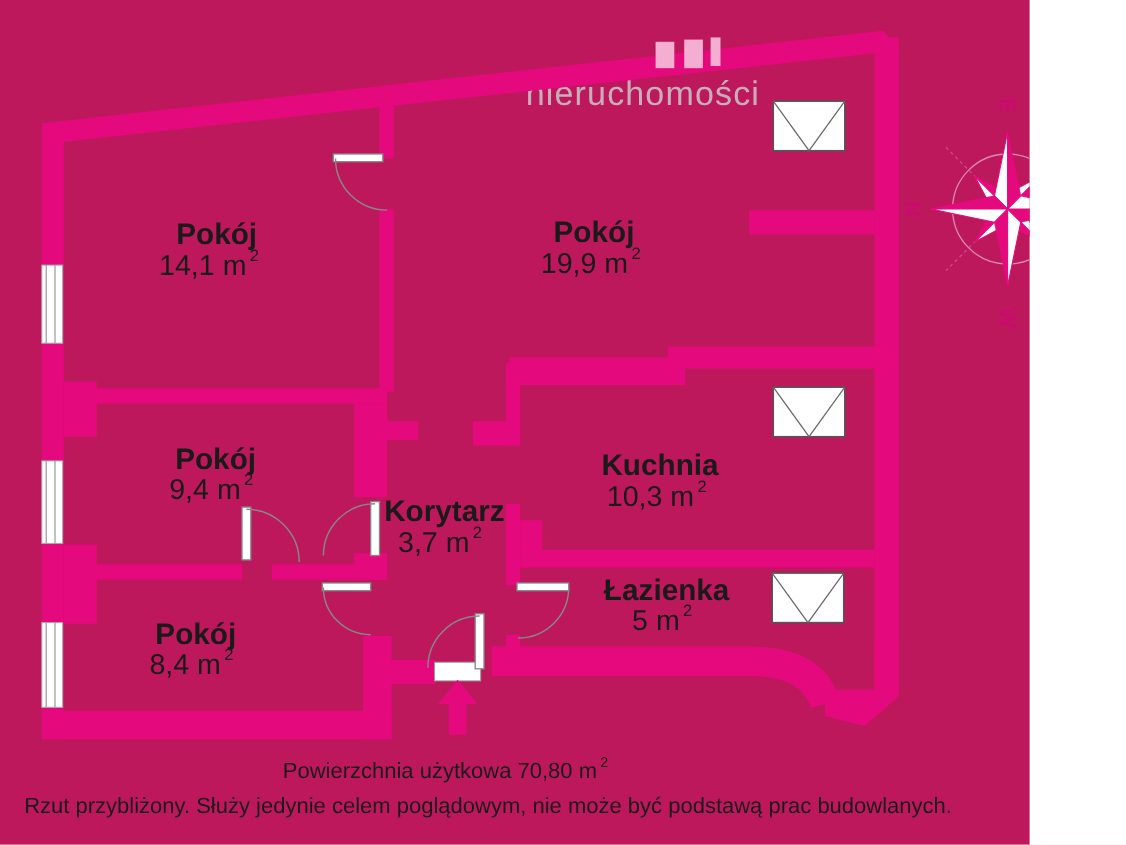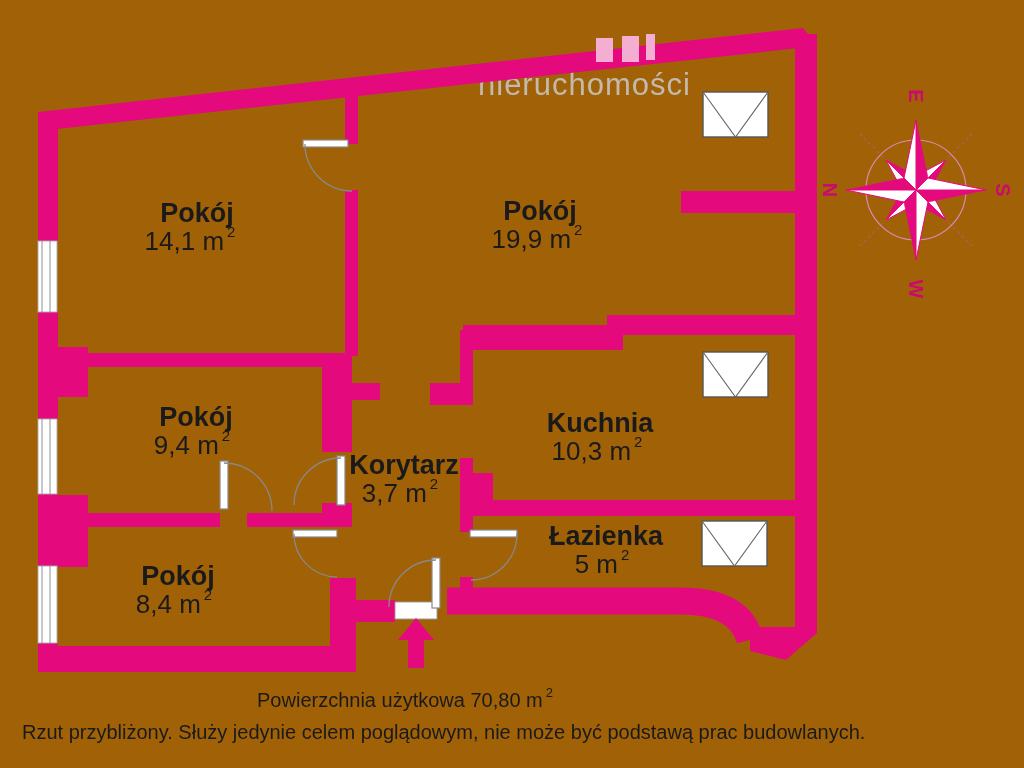--- a/index.html
+++ b/index.html
@@ -1,16 +1,16 @@
 <!DOCTYPE html>
 <html style="--wall: #e5097e; --logo: #f3aed2; --door: #888888; --text: #1a1a1a;"><head>
 <meta charset="utf-8">
 <style>
   html,body{margin:0;padding:0;background:#ffffff;}
-  .stage{position:relative;width:1024px;height:768px;background:#a16207;overflow:hidden;}
+  .stage{position:relative;width:936px;height:768px;background:#be185d;overflow:hidden;}
   svg{display:block;}
   .wall{fill:var(--wall,#e5097e);}
   .logo-frag{fill:var(--logo,#f3aed2);}
   .leaf{fill:#ffffff;stroke:var(--door,#888888);stroke-width:1.2;}
   .arc{fill:none;stroke:var(--door,#888888);stroke-width:1.3;}
   .winframe{fill:#ffffff;stroke:#aaaaaa;stroke-width:0.9;}
   .winline{stroke:#999999;stroke-width:1.1;}
   .winsym{fill:#ffffff;stroke:#555555;stroke-width:1.4;}
   .winsym-line{stroke:#666666;stroke-width:1.1;fill:none;}
   .title{font:bold 27px "Liberation Sans",sans-serif;fill:var(--text,#1a1a1a);}

